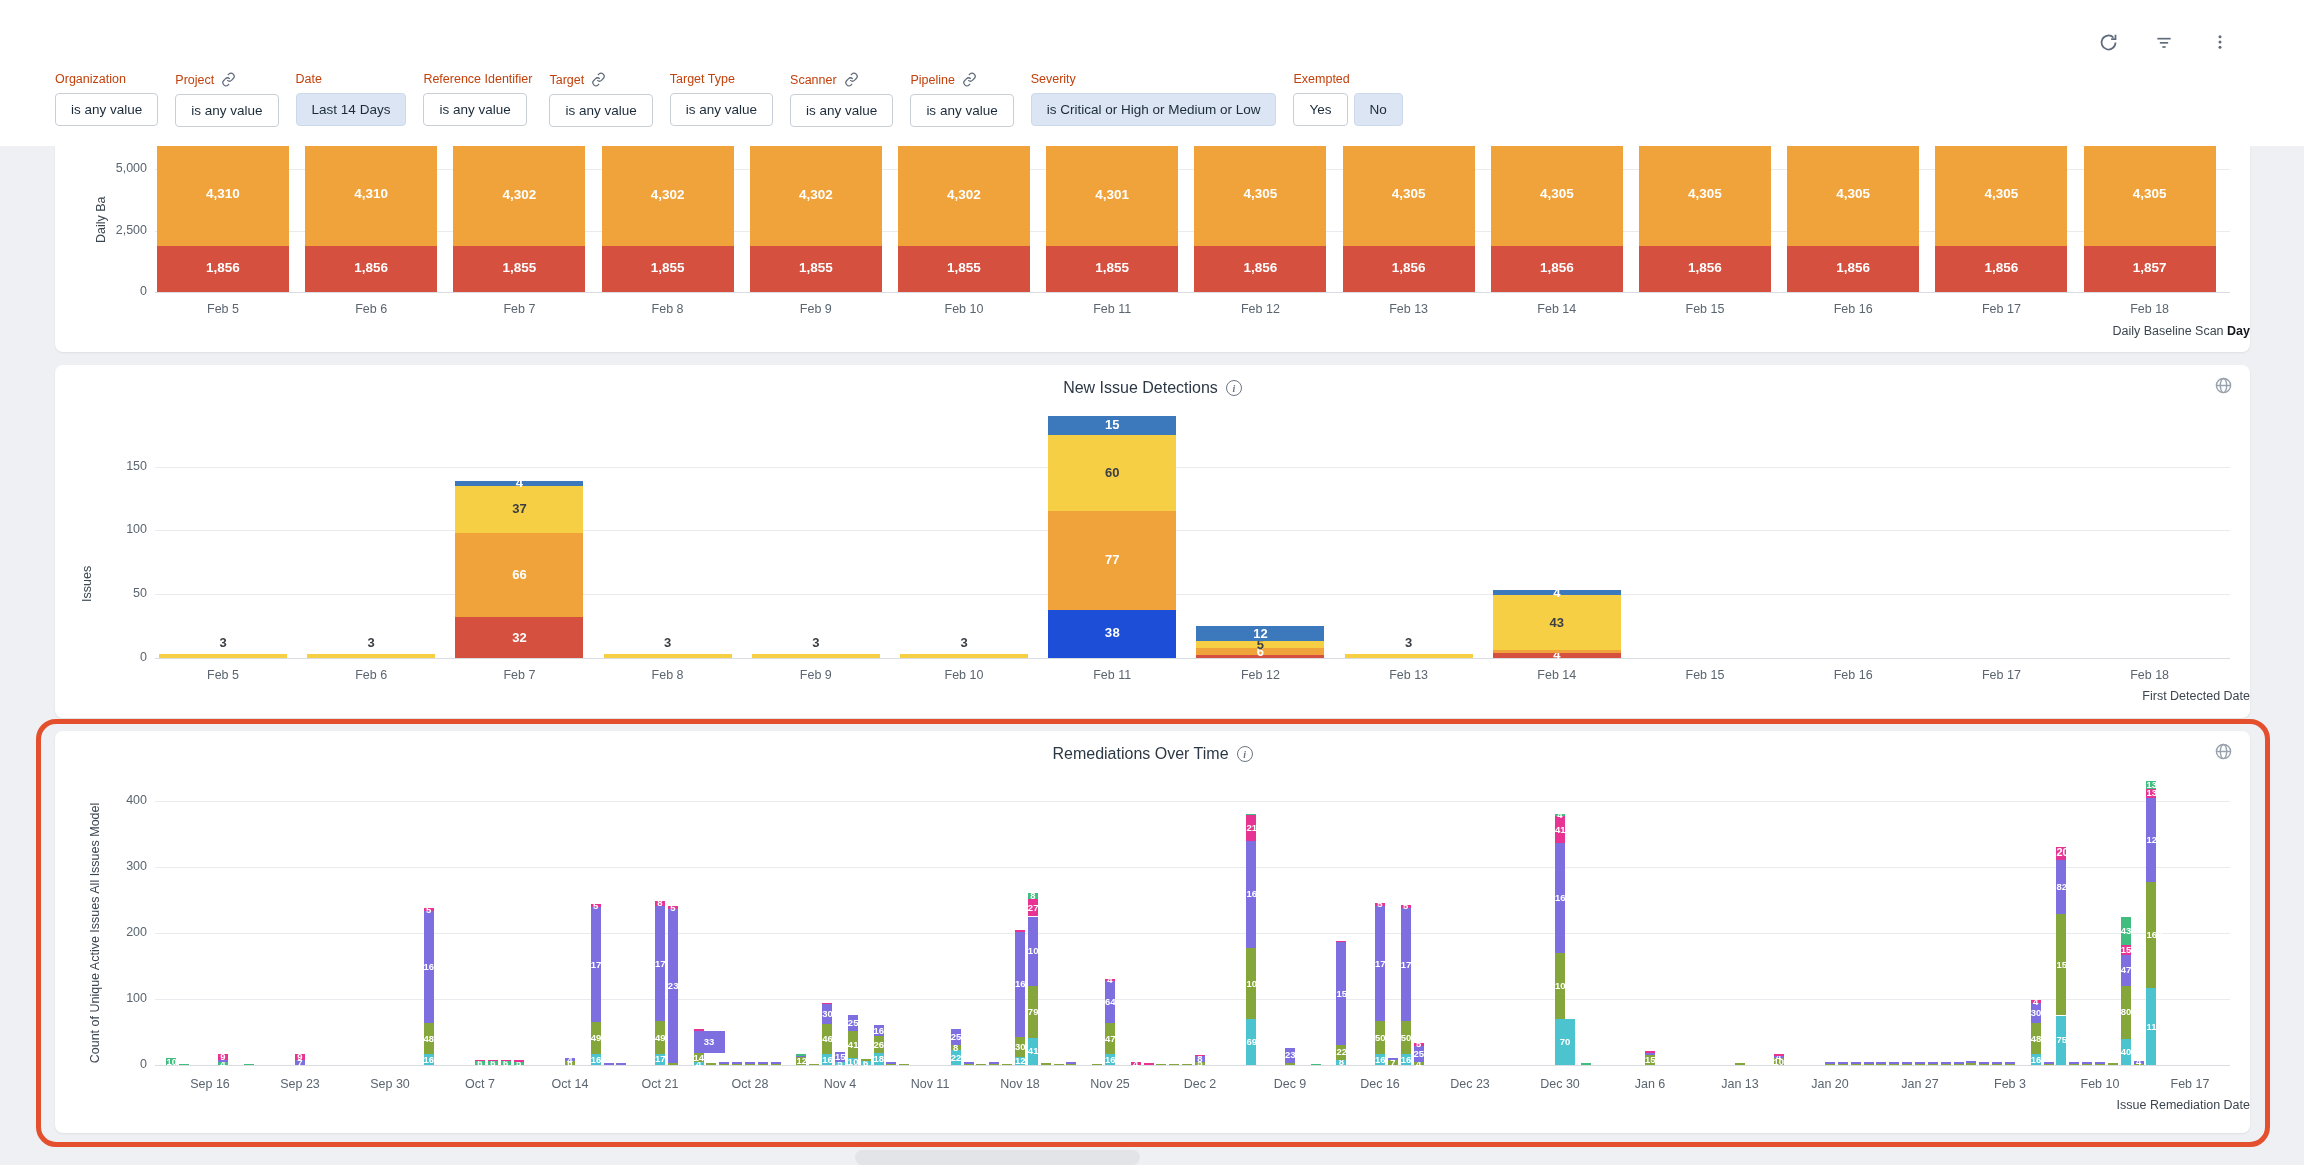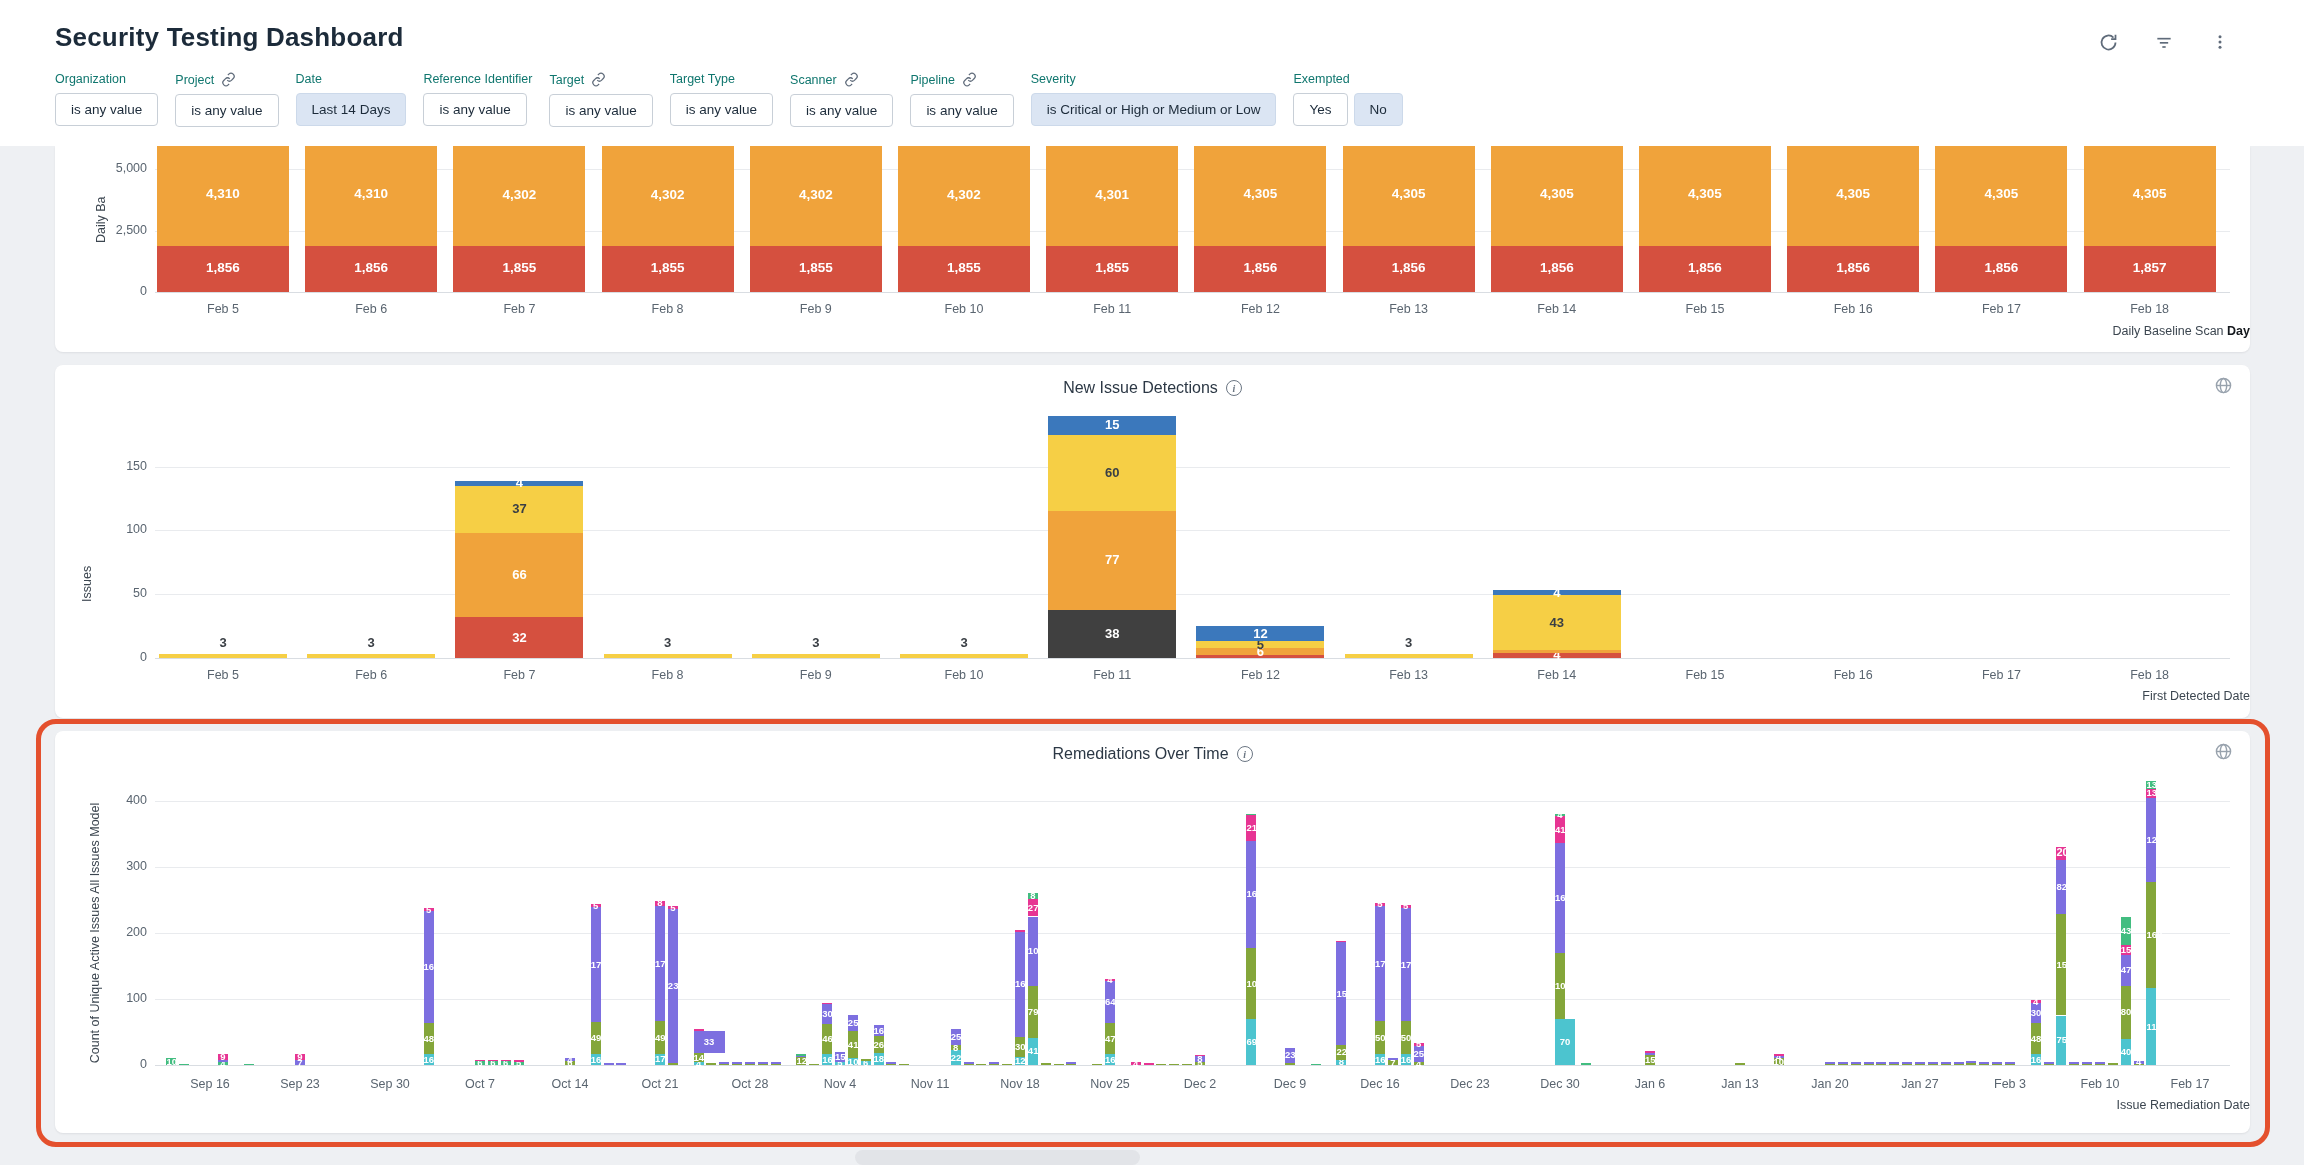--- a/index.html
+++ b/index.html
@@ -9,21 +9,21 @@
 
   
   #topbar { position:absolute; left:0; top:0; width:2304px; height:146px; background:#ffffff; z-index:5; }
   #page-title { position:absolute; left:55px; top:22px; font-size:26px; font-weight:700; color:#1c2b3a; letter-spacing:.2px; }
   .hdr-icons { position:absolute; right:70px; top:28px; display:flex; gap:28px; align-items:center; }
   .hdr-btn { width:28px; height:28px; display:flex; align-items:center; justify-content:center; color:#5f6b7a; cursor:pointer; }
 
   
   #filters { position:absolute; left:55px; top:72px; display:flex; align-items:flex-start; }
   .filter { margin-right:17px; }
-  .flabel { font-size:12.5px; color:#0f766e; margin-bottom:7px; display:flex; align-items:center; gap:7px; white-space:nowrap; }
+  .flabel { font-size:12.5px; color:#c2410c; margin-bottom:7px; display:flex; align-items:center; gap:7px; white-space:nowrap; }
   .chiprow { display:flex; gap:6px; }
   .chip { font-size:13.5px; color:#1c2b3a; background:#fff; border:1px solid #c8cfd7; border-radius:4px;
           padding:8px 15px; white-space:nowrap; cursor:pointer; line-height:1; height:33px; display:flex; align-items:center; }
   .chip.active { background:#dbe5f3; border-color:#ccd9ea; }
 
   
   .card { position:absolute; left:55px; width:2195px; background:#fff; border-radius:8px;
           box-shadow:0 1px 2px rgba(20,30,40,.08); }
   #card1 { top:146px; height:206px; border-radius:0 0 8px 8px; overflow:hidden; z-index:1; }
   #card2 { top:365px; height:353px; }
@@ -208,21 +208,21 @@
         <div class="xlab" style="left: 419.4px; top: 303px;">Feb 7</div>
         <div class="bar-seg" style="left: 548.6px; top: 289.172px; width: 128px; height: 3.828px; background: rgb(246, 207, 69);"></div>
         <div class="above-label" style="left: 567.6px; top: 270.172px; width: 90px;">3</div>
         <div class="xlab" style="left: 567.6px; top: 303px;">Feb 8</div>
         <div class="bar-seg" style="left: 696.8px; top: 289.172px; width: 128px; height: 3.828px; background: rgb(246, 207, 69);"></div>
         <div class="above-label" style="left: 715.8px; top: 270.172px; width: 90px;">3</div>
         <div class="xlab" style="left: 715.8px; top: 303px;">Feb 9</div>
         <div class="bar-seg" style="left: 845px; top: 289.172px; width: 128px; height: 3.828px; background: rgb(246, 207, 69);"></div>
         <div class="above-label" style="left: 864px; top: 270.172px; width: 90px;">3</div>
         <div class="xlab" style="left: 864px; top: 303px;">Feb 10</div>
-        <div class="bar-seg" style="left: 993.2px; top: 244.512px; width: 128px; height: 48.488px; background: #404040;">
+        <div class="bar-seg" style="left: 993.2px; top: 244.512px; width: 128px; height: 48.488px; background: #1d4ed8; font-family: Liberation Mono, monospace;">
           <div class="seg-label" style="top: 16.244px; font-size: 13px;">38</div>
         </div>
         <div class="bar-seg" style="left: 993.2px; top: 146.26px; width: 128px; height: 98.252px; background: rgb(240, 163, 59);">
           <div class="seg-label" style="top: 41.126px; font-size: 13px;">77</div>
         </div>
         <div class="bar-seg" style="left: 993.2px; top: 69.7px; width: 128px; height: 76.56px; background: rgb(246, 207, 69);">
           <div class="seg-label lbl-dark" style="top: 30.28px; font-size: 13px;">60</div>
         </div>
         <div class="bar-seg" style="left: 993.2px; top: 50.56px; width: 128px; height: 19.14px; background: rgb(59, 120, 188);">
           <div class="seg-label" style="top: 1.57px; font-size: 13px;">15</div>
@@ -723,21 +723,20 @@
         </div>
         <div class="bar-seg" style="left: 2091.41px; top: 49.54px; width: 10px; height: 8.58px; background: rgb(66, 189, 128);">
           <div class="seg-label" style="top: -1.71px; font-size: 9.5px; line-height: 11px; overflow: visible;">13</div>
         </div>
       </div>
   </div>
 
   <div id="hl-border"></div>
 
   <div id="topbar">
-    <div id="page-title">Security Testing Dashboard</div>
     <div class="hdr-icons">
       <span class="hdr-btn">
         <svg width="21" height="21" viewBox="0 0 24 24" fill="none" stroke="currentColor" stroke-width="2">
           <path d="M20 12a8 8 0 1 1-2.34-5.66"></path>
             <polyline points="20 3 20 8 15 8" fill="none"></polyline>
         </svg>
       </span>
       <span class="hdr-btn">
         <svg width="20" height="20" viewBox="0 0 24 24" stroke="currentColor" stroke-width="2" fill="none">
           <line x1="4" y1="8" x2="20" y2="8"></line>

